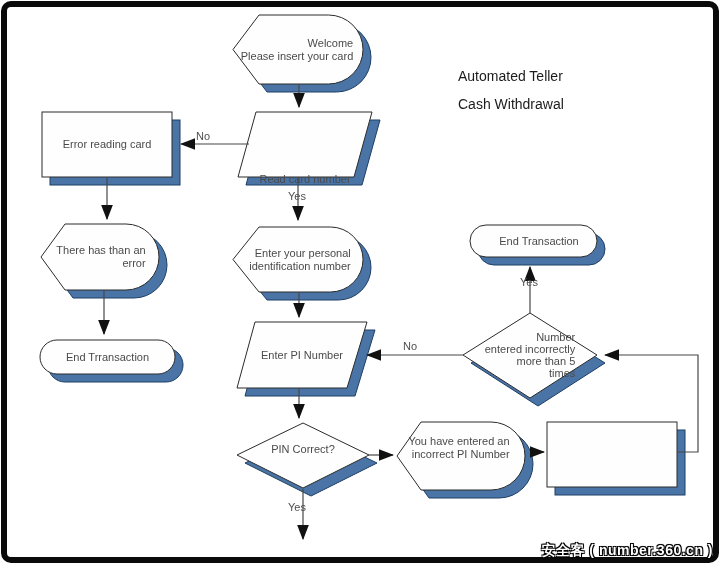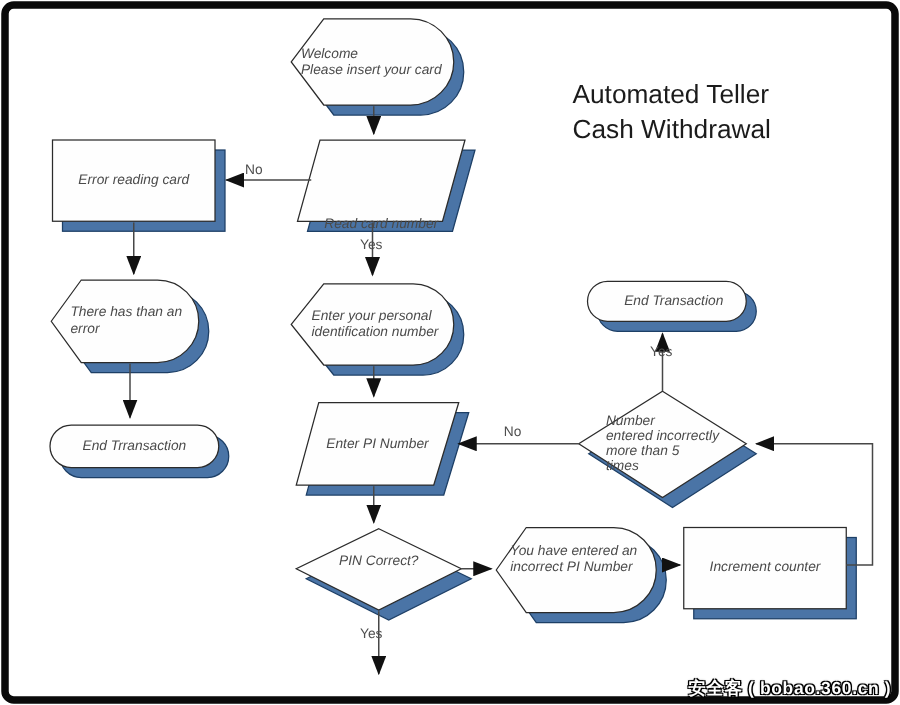--- a/index.html
+++ b/index.html
@@ -9,25 +9,25 @@
   html,body{margin:0;padding:0;background:#fff;}
   #stage{position:relative;width:720px;height:564px;background:#ffffff;
          font-family:"Liberation Sans",sans-serif;overflow:hidden;}
   #frame{position:absolute;left:1px;top:1px;right:1px;bottom:1px;
          border:6px solid #0a0a0a;border-radius:10px;z-index:5;pointer-events:none;}
   svg#diagram{position:absolute;left:0;top:0;z-index:1;}
   .shape{fill:#fefefe;stroke:var(--shape-stroke);stroke-width:1;}
   .shadow{fill:var(--shadow);stroke:var(--shadow-stroke);stroke-width:1;}
   .conn{fill:none;stroke:var(--line);stroke-width:1.2;}
   .lbl{position:absolute;z-index:2;display:flex;align-items:center;justify-content:center;
-       text-align:left;white-space:pre-line;color:var(--text);
-       font-size:11px;line-height:13px;font-style:italic;}
+       text-align:right;white-space:pre-line;color:var(--text);
+       font-size:11px;line-height:13px;}
   .edge-lbl{position:absolute;z-index:2;color:#4f4f4f;font-size:11px;}
   #title{position:absolute;left:458px;top:62px;width:240px;z-index:2;
-         color:var(--title);font-size:21px;line-height:28px;white-space:pre-line;}
+         color:var(--title);font-size:14px;line-height:28px;white-space:pre-line;}
   #watermark{position:absolute;right:7px;bottom:4px;z-index:6;
          color:#ffffff;font-size:14px;font-weight:bold;letter-spacing:0.5px;
          text-shadow:-1px -1px 0 #000,1px -1px 0 #000,-1px 1px 0 #000,1px 1px 0 #000,0 0 2px #000;}
 </style>
 </head>
 <body>
 
 <div id="stage">
 
   <svg id="diagram" width="720" height="564" viewBox="0 0 720 564">
@@ -120,32 +120,31 @@
   <div class="lbl" style="left:42px;top:112px;width:130px;height:65px;border-radius:29px;">Error reading card</div>
   <div class="lbl" style="left:50px;top:224px;width:102px;height:66px;">There has than an
 error</div>
   <div class="lbl" style="left:243px;top:227px;width:114px;height:65px;">Enter your personal
 identification number</div>
   <div class="lbl" style="left:40px;top:340px;width:135px;height:34px;">End Trransaction</div>
   <div class="lbl" style="left:250px;top:322px;width:104px;height:66px;">Enter PI Number</div>
   <div class="lbl" style="left:248px;top:417px;width:110px;height:65px;">PIN Correct?</div>
   <div class="lbl" style="left:405px;top:422px;width:108px;height:52px;">You have entered an
 incorrect PI Number</div>
-  <div class="lbl" style="left:547px;top:422px;width:130px;height:65px;">Increment counter</div>
   <div class="lbl" style="left:473px;top:312px;width:114px;height:86px;font-size:11px;line-height:12px;">Number
 entered incorrectly
 more than 5
 times</div>
   <div class="lbl" style="left:470px;top:225px;width:138px;height:32px;">End Transaction</div>
 
   <div class="edge-lbl" style="left:196px;top:130px;">No</div>
   <div class="edge-lbl" style="left:288px;top:190px;">Yes</div>
   <div class="edge-lbl" style="left:403px;top:340px;">No</div>
   <div class="edge-lbl" style="left:520px;top:276px;">Yes</div>
   <div class="edge-lbl" style="left:288px;top:501px;">Yes</div>
 
   <div id="title">Automated Teller
 Cash Withdrawal</div>
 
-  <div id="watermark">安全客 ( bobao.360.cn )</div>
+  <div id="watermark">安全客 ( number.360.cn )</div>
 
   <div id="frame"></div>
 </div>
 
 </body></html>

